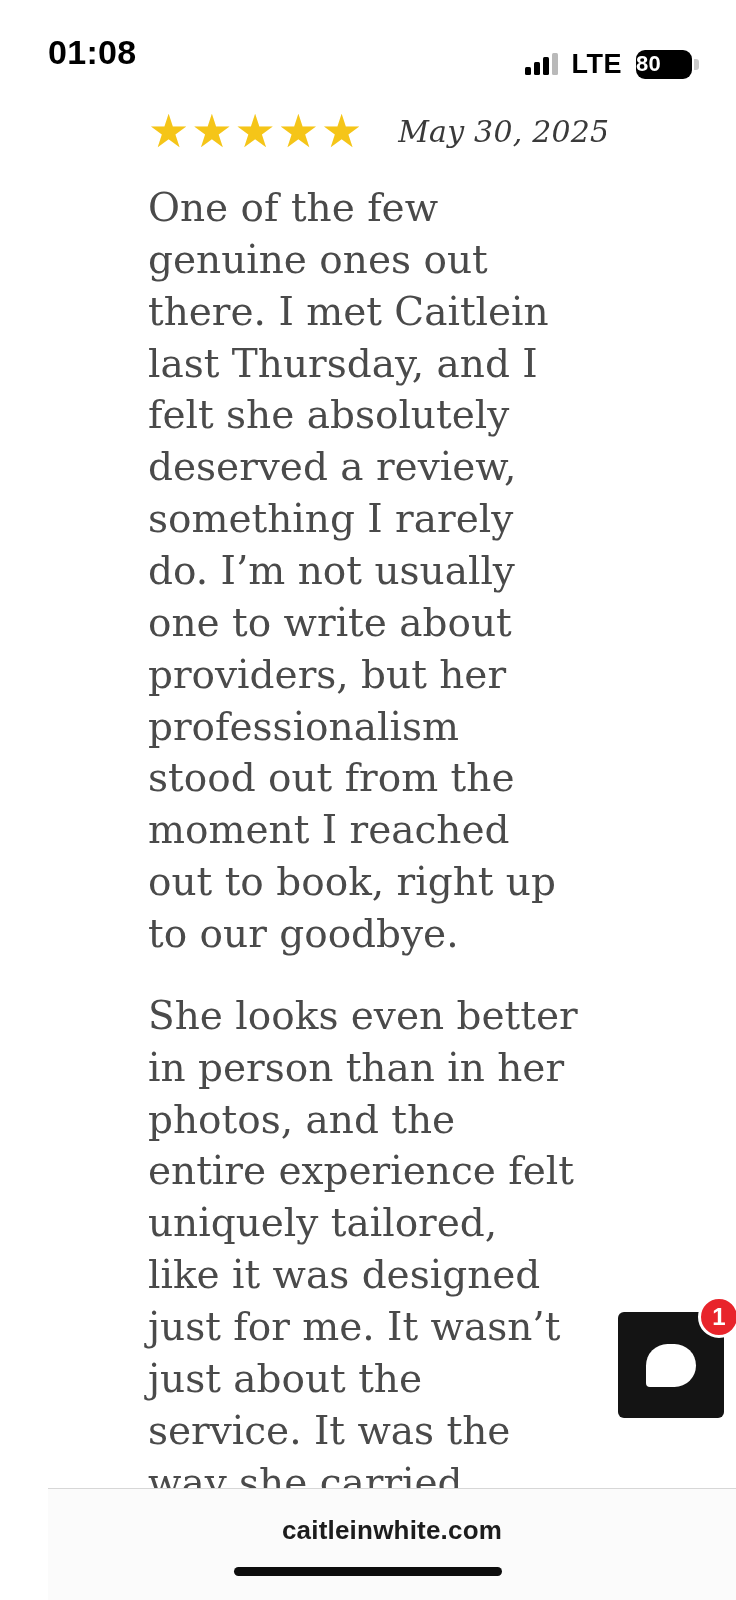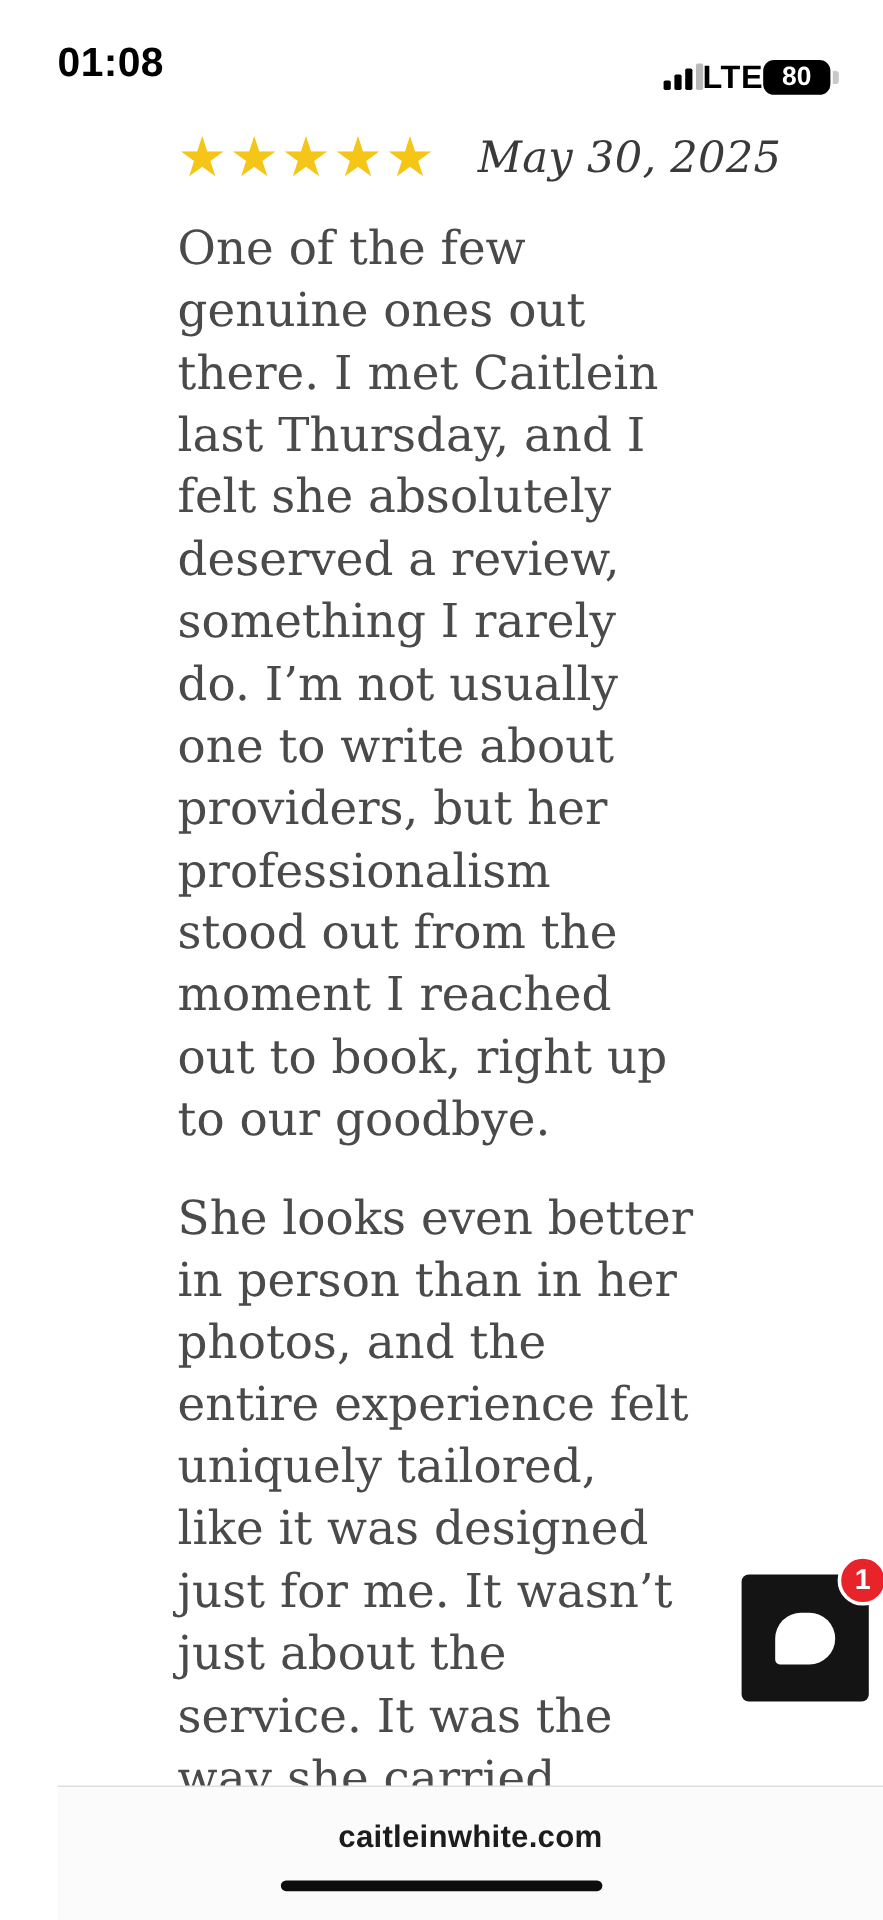--- a/index.html
+++ b/index.html
@@ -33,20 +33,21 @@
   .status-time {
     font-size: 34px;
     font-weight: 600;
     letter-spacing: 0.3px;
     color: #000;
     padding-top: 8px;
   }
   .status-right {
     display: flex;
     align-items: center;
+    gap: 14px;
     padding-top: 8px;
     margin-top: 24px;
   }
   .signal {
     display: flex;
     align-items: flex-end;
     gap: 3px;
     height: 22px;
   }
   .signal i {
@@ -66,21 +67,21 @@
     letter-spacing: 0.5px;
   }
   .battery {
     position: relative;
     width: 56px;
     height: 29px;
     border-radius: 9px;
     background: #000;
     display: flex;
     align-items: center;
-    justify-content: center;
+    justify-content: flex-start;
   }
   .battery span {
     color: #fff;
     font-size: 22px;
     font-weight: 700;
     letter-spacing: 0.2px;
   }
   .battery:after {
     content: "";
     position: absolute;
@@ -107,21 +108,21 @@
   }
   .stars {
     color: #f5c518;
     font-size: 46px;
     letter-spacing: 2px;
     line-height: 1;
   }
   .review-date {
     font-family: "DejaVu Serif", "Liberation Serif", serif;
     font-style: italic;
-    font-size: 36px;
+    font-size: 30px;
     color: #3a3a3a;
     letter-spacing: 0.2px;
   }
   .review-body {
     padding: 28px 0 0 112px;
   }
   .review-body p {
     font-family: "DejaVu Serif", "Liberation Serif", serif;
     font-size: 39px;
     line-height: 1.33;

